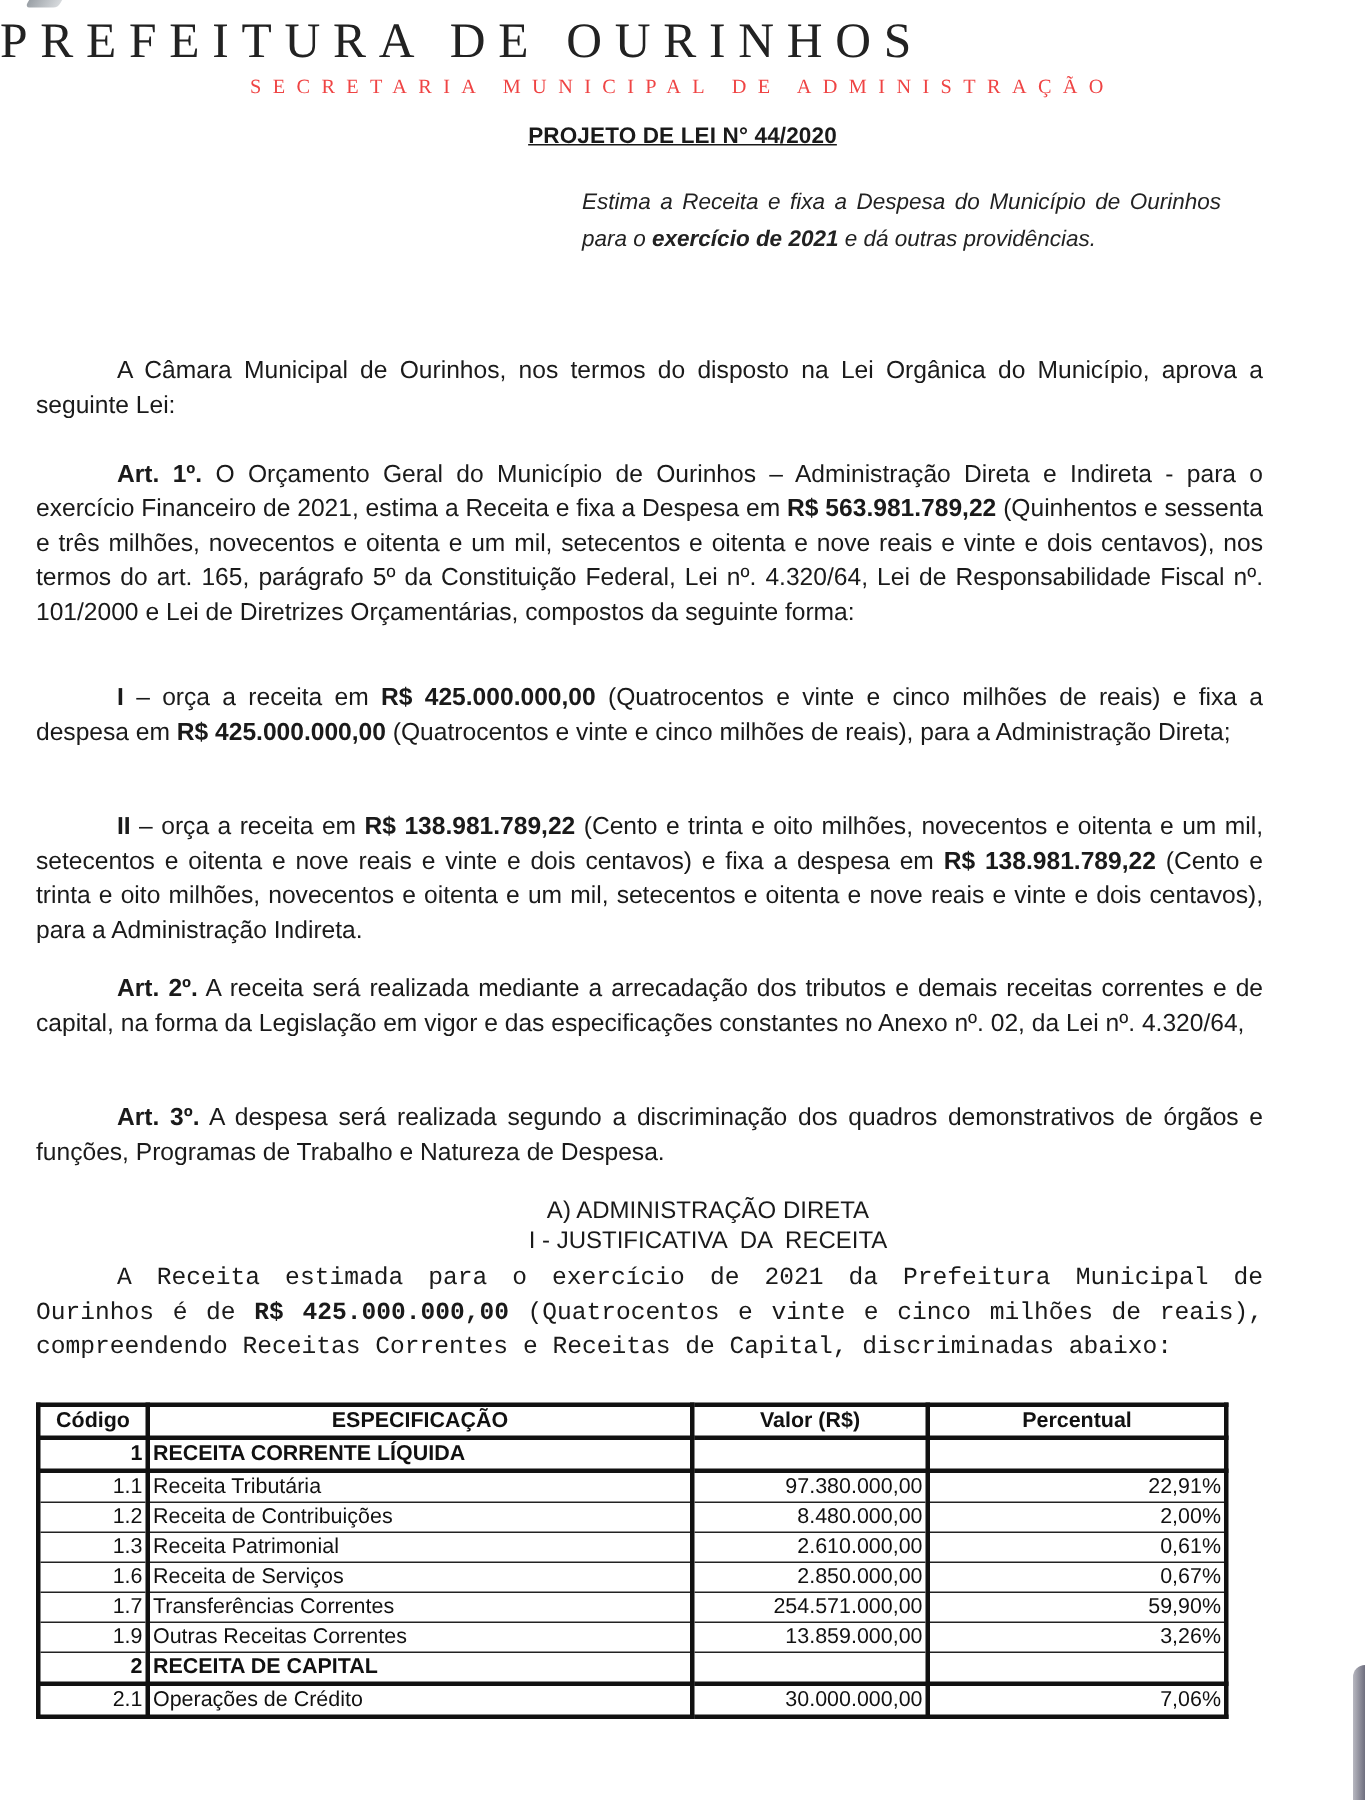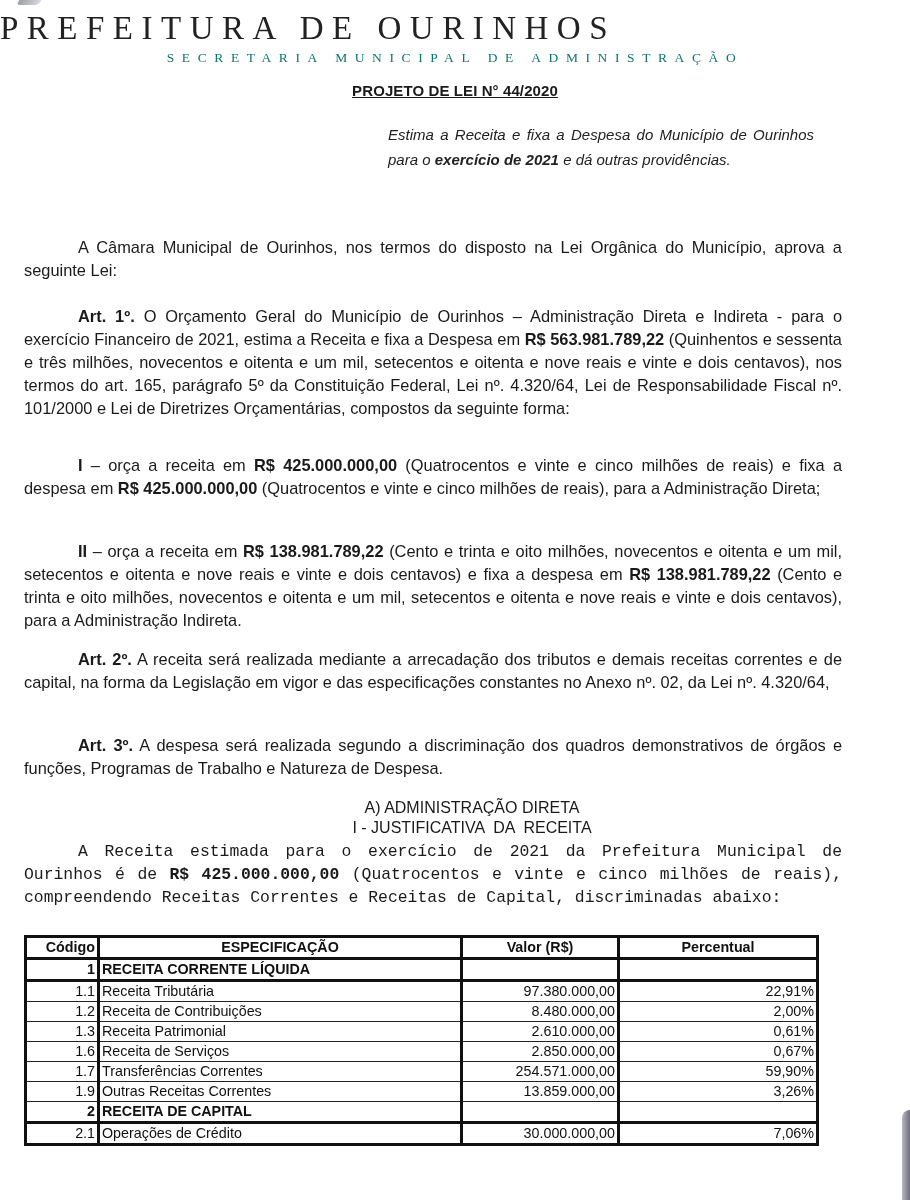--- a/index.html
+++ b/index.html
@@ -18,21 +18,21 @@
     background: linear-gradient(to right, #b8b8c0, #6e6e7e); border-top-left-radius: 8px;
   }
   .header-title {
     position: absolute; top: 10px; left: 0; width: 910px; text-align: left;
     font-family: "Liberation Serif", serif; font-size: 33px; letter-spacing: 8.5px;
     color: #222; font-weight: normal;
   }
   .header-sub {
     position: absolute; top: 50px; left: 0; width: 910px; text-align: center;
     font-family: "Liberation Serif", serif; font-size: 13.5px; letter-spacing: 7.6px;
-    color: #0f766e;
+    color: #ef4444;
   }
   .bill-title {
     position: absolute; top: 82px; left: 0; width: 910px; text-align: center;
     font-size: 15px; font-weight: bold; text-decoration: underline; letter-spacing: 0.1px;
   }
   .ementa {
     position: absolute; top: 122px; left: 388px; width: 426px;
     font-style: italic; font-size: 15px; line-height: 25px; text-align: justify;
     text-align-last: left; color: #222;
   }
@@ -48,21 +48,21 @@
   }
   table.rev {
     position: absolute; top: 935px; left: 24px; width: 795px;
     border-collapse: collapse; font-size: 14.3px; color: #111;
   }
   table.rev td, table.rev th {
     border: 1px solid #222; padding: 0 2px; height: 19px; line-height: 19px;
     white-space: nowrap;
   }
   table.rev th { font-weight: bold; border-top: 3px solid #111; border-bottom: 3px solid #111; }
-  table.rev th.c-code { text-align: right; width: 66px; margin-left: 40px; }
+  table.rev th.c-code { text-align: center; width: 66px; margin-left: 40px; }
   table.rev th.c-spec { width: 356px; }
   table.rev th.c-val { width: 150px; text-align: center; }
   .bl { border-left: 3px solid #111 !important; }
   .br { border-right: 3px solid #111 !important; }
   tr.thick-bot td { border-bottom: 3px solid #111; }
   tr.thick-top td { border-top: 3px solid #111; }
   td.code { text-align: right; }
   td.num { text-align: right; }
   tr.bold td { font-weight: bold; }
   td.total-label { text-align: right; font-weight: bold; }

